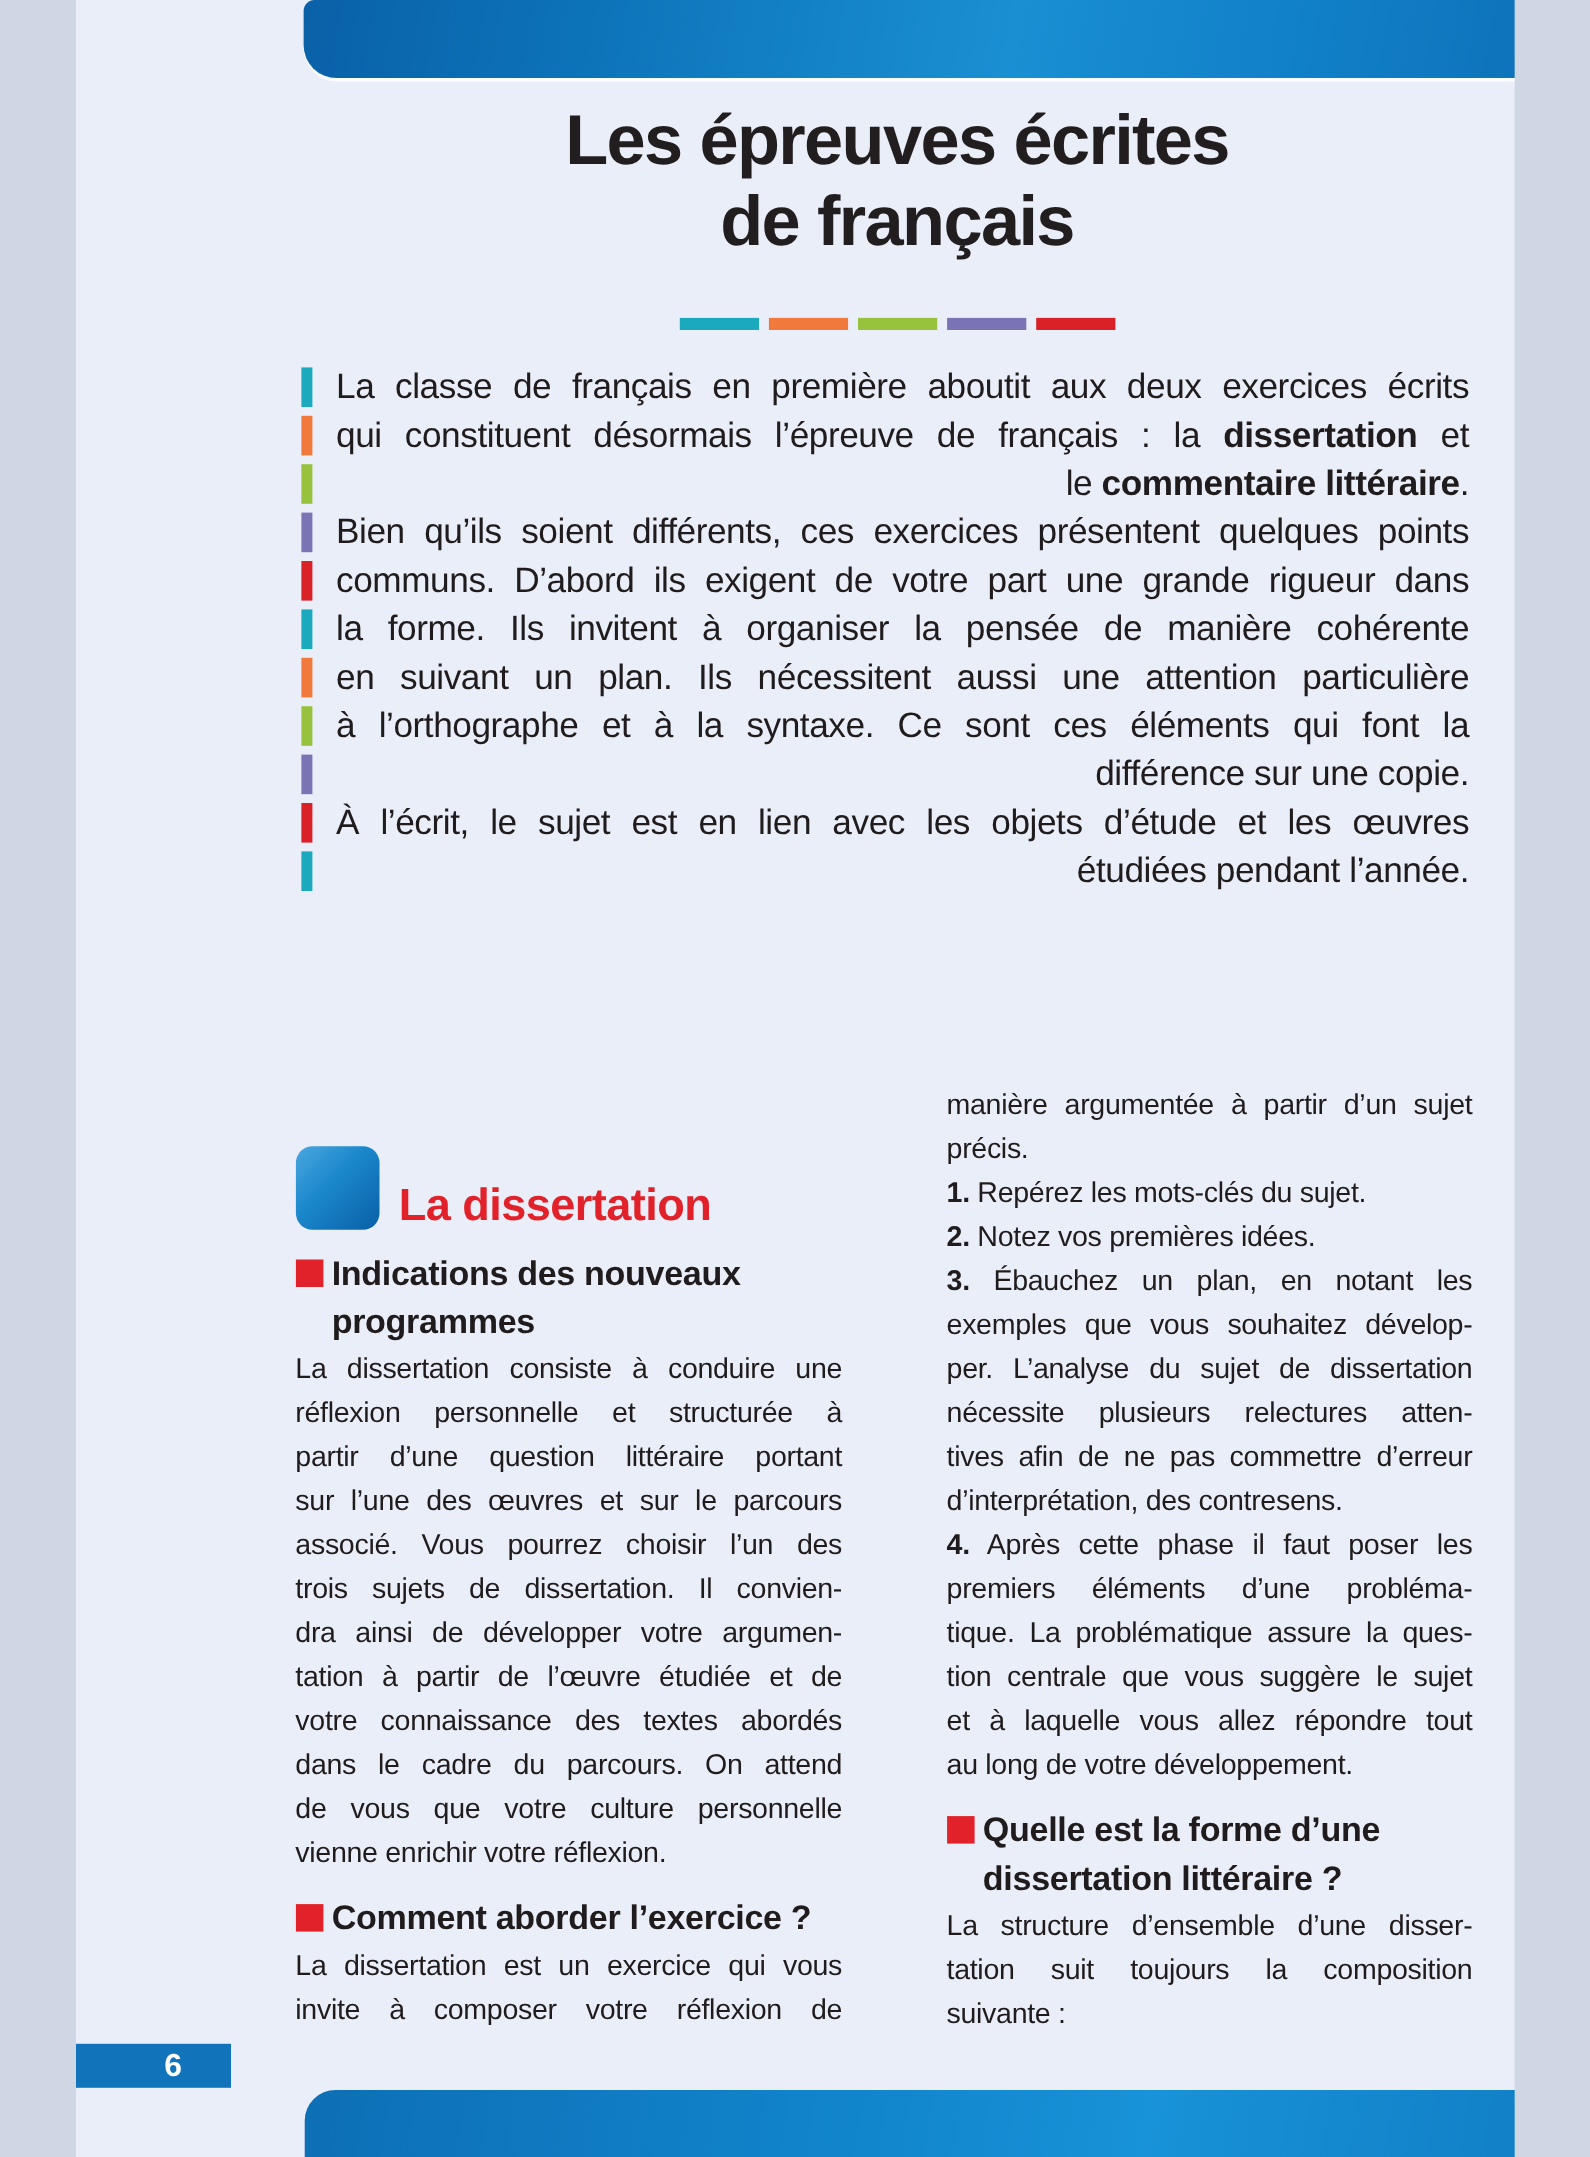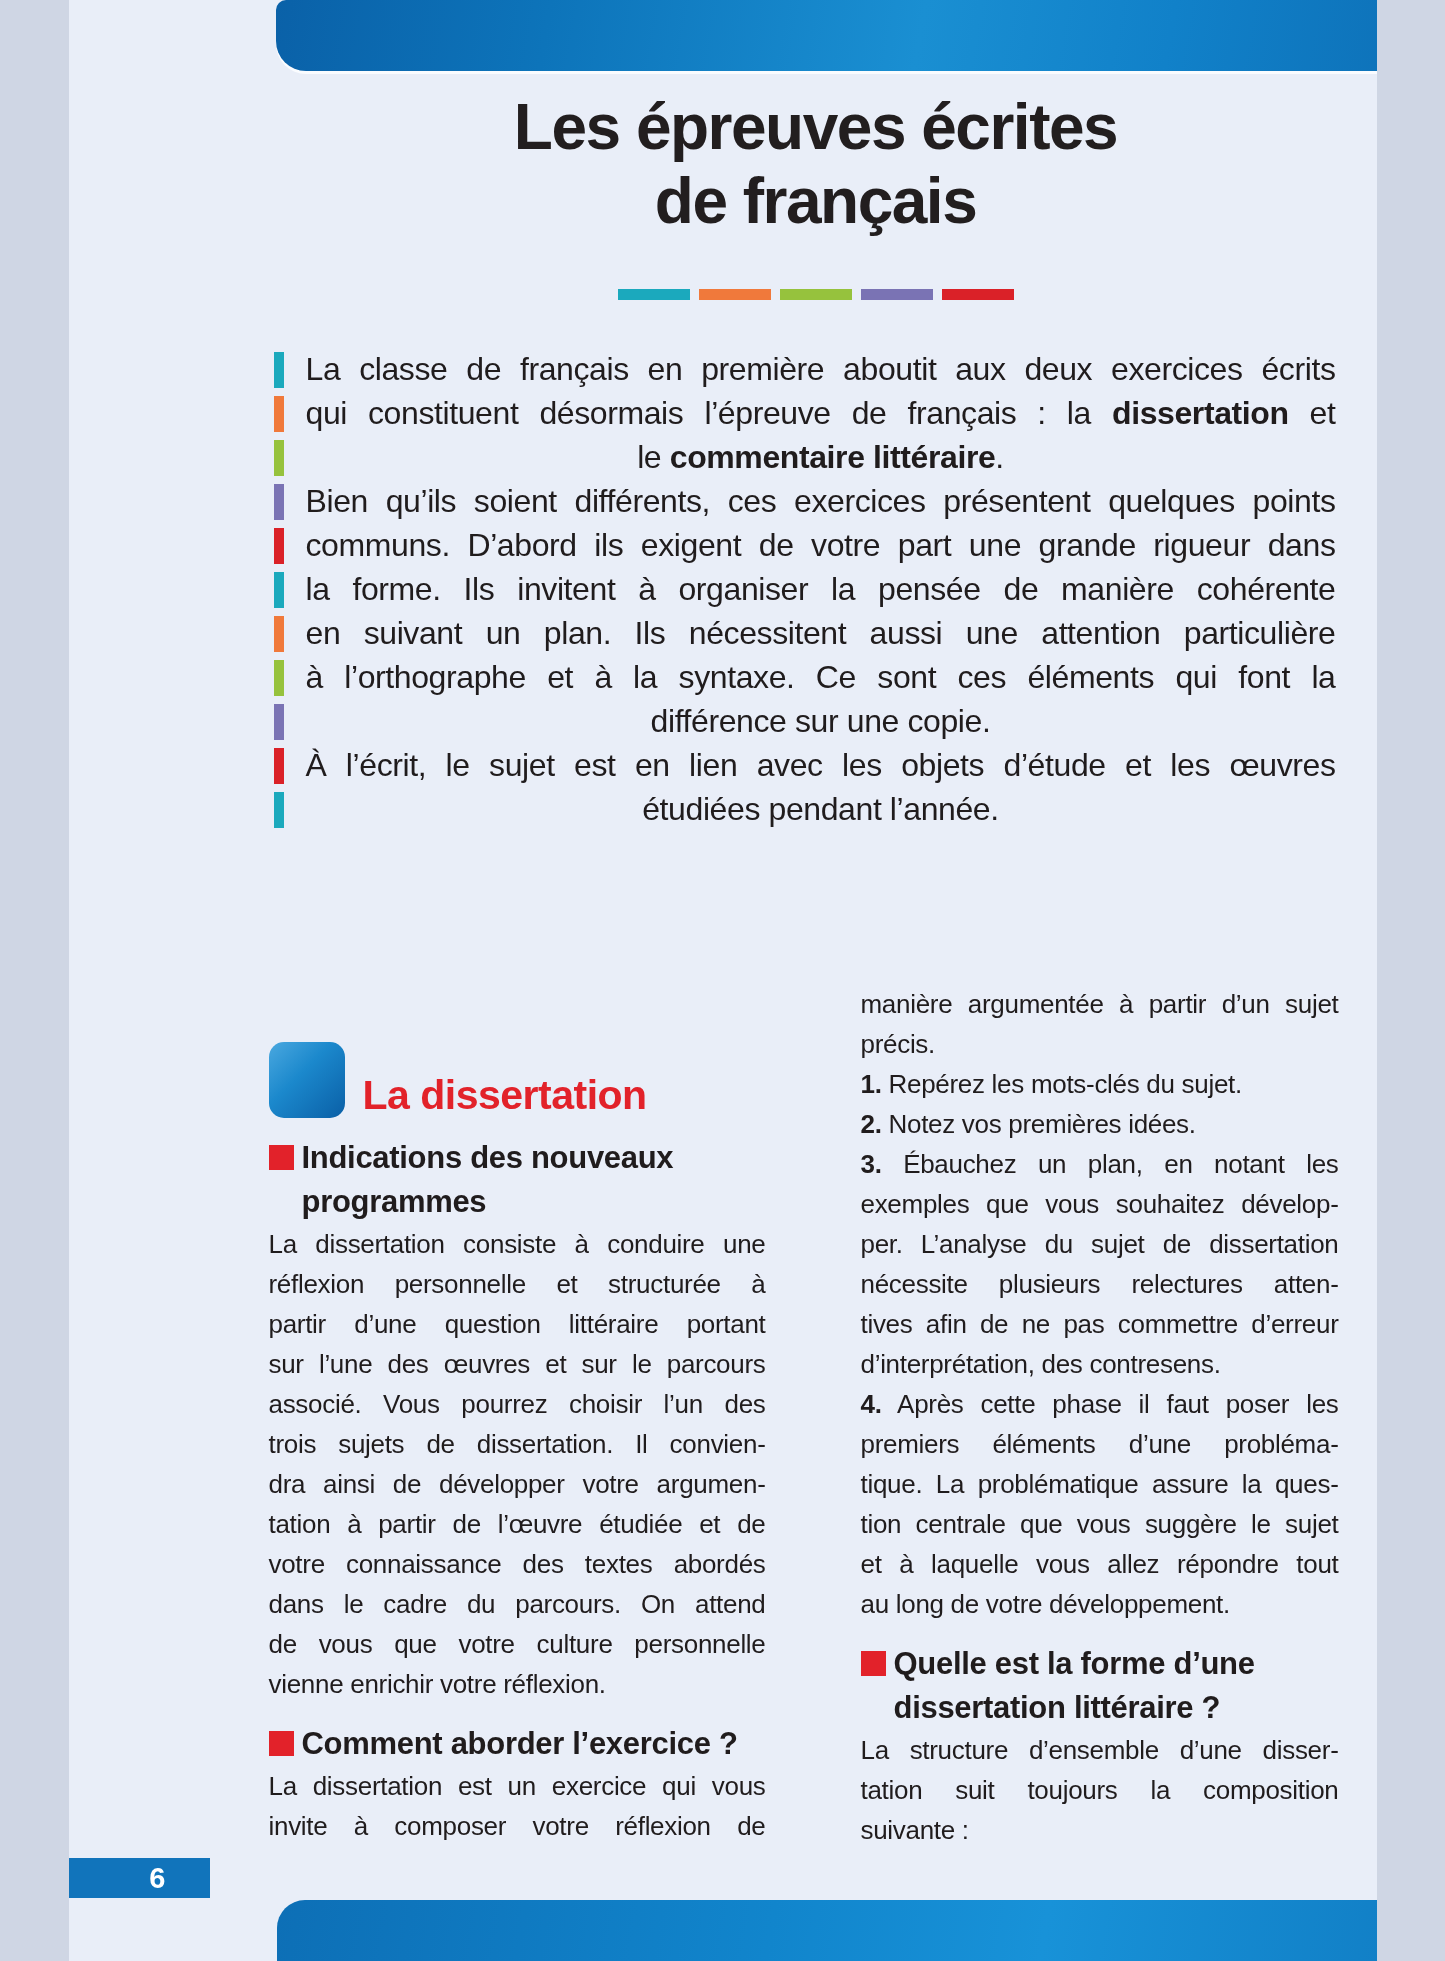--- a/index.html
+++ b/index.html
@@ -40,26 +40,26 @@
     letter-spacing:-1.5px;color:#221e1f;
   }
   
   .dashes{
     position:absolute;left:172px;top:289px;width:1150px;
     display:flex;justify-content:center;gap:9px;
   }
   .dash{width:72px;height:11px;}
   
   .intro{
-    position:absolute;left:205px;top:347px;width:1062px;
+    position:absolute;left:205px;top:329px;width:1062px;
     font-size:32px;letter-spacing:-0.4px;
   }
   .iline{position:relative;height:44px;}
   .iline .bar{position:absolute;left:0;top:5px;width:10px;height:36px;}
-  .iline .txt{margin-left:32px;line-height:44px;white-space:nowrap;text-align:center;}
+  .iline .txt{margin-left:32px;line-height:44px;white-space:nowrap;text-align:right;}
   .iline .txt.just{white-space:normal;text-align:justify;text-align-last:justify;}
   
   .col{position:absolute;font-size:26px;letter-spacing:-0.3px;}
   .col-left{left:200px;top:1042px;width:497px;}
   .col-right{left:792px;top:984px;width:478px;}
   .body-line{line-height:40px;white-space:nowrap;text-align:left;}
   .body-line.just{white-space:normal;text-align:justify;text-align-last:justify;}
   b{font-weight:bold;}
   
   .section-title{display:flex;align-items:flex-end;height:76px;margin:0 0 9px 0;}

